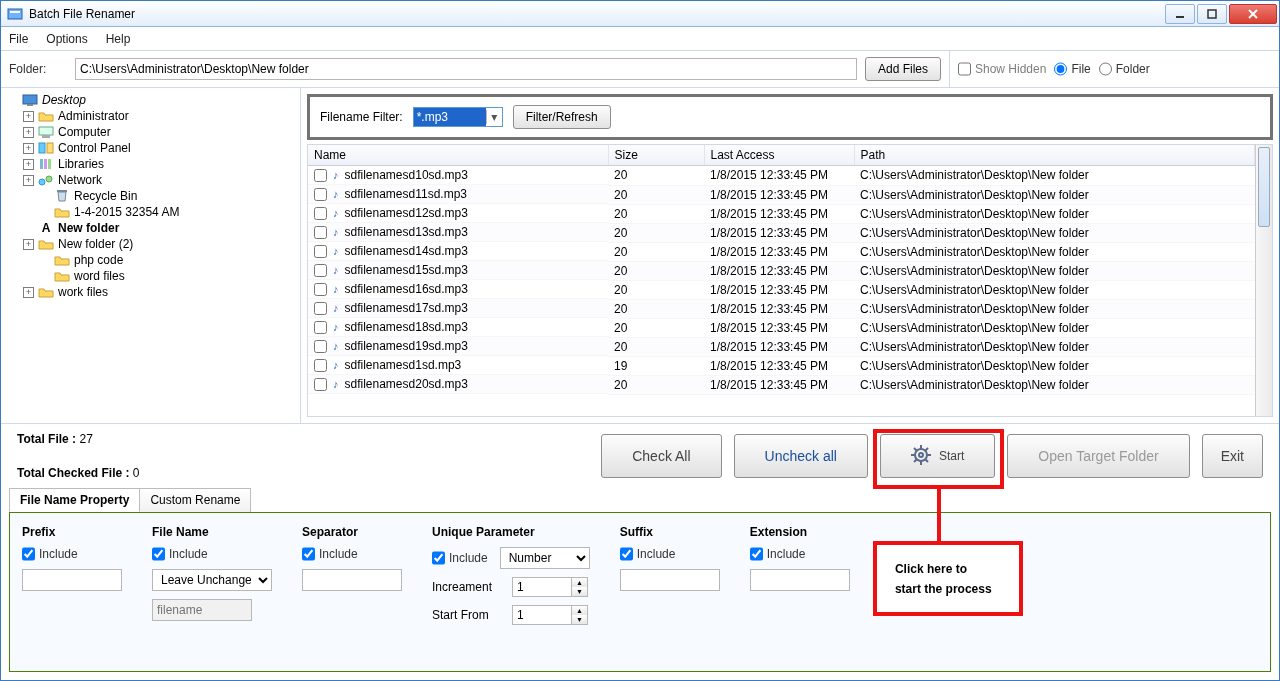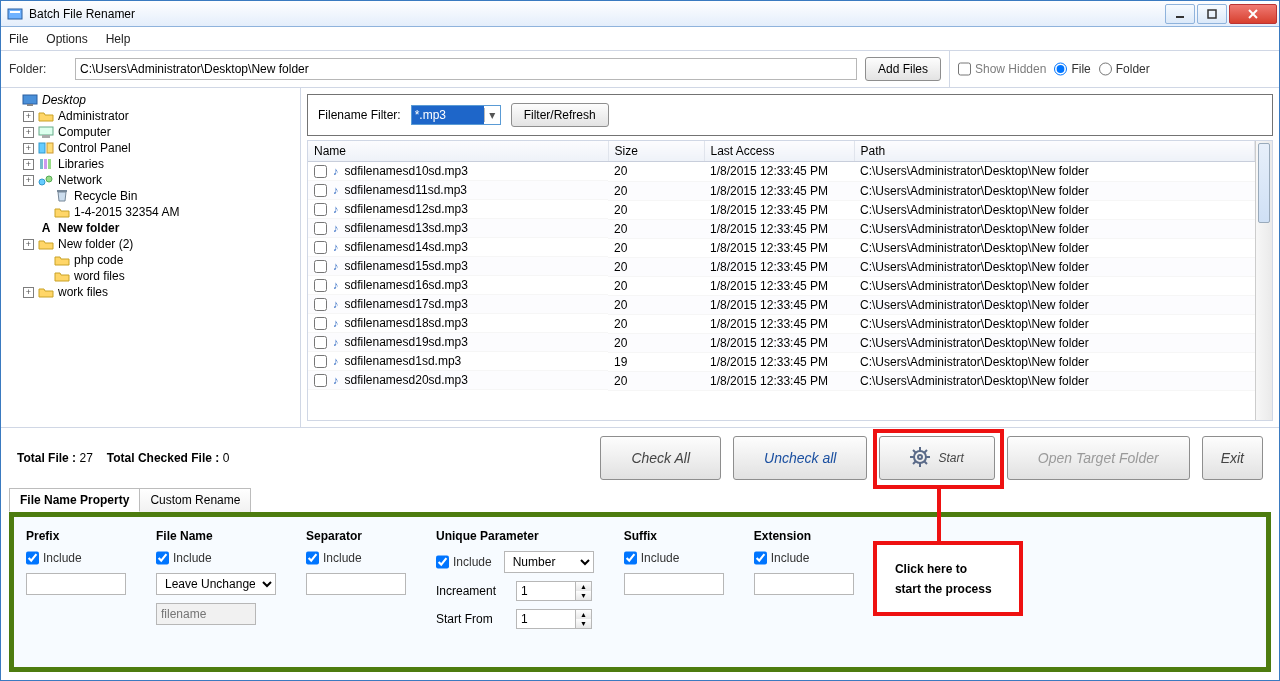--- a/index.html
+++ b/index.html
@@ -28,51 +28,51 @@
   .mainsplit { display:flex; flex:1; min-height:0; border-bottom:1px solid #d0d7e5; }
   .tree { width:300px; border-right:1px solid #d0d7e5; padding:4px 6px; overflow:auto; background:#fff;}
   .tree-item { display:flex; align-items:center; gap:4px; height:16px; padding:1px 0;}
   .tree-toggle { width:11px; height:11px; border:1px solid #7d7d7d; font-size:9px; line-height:9px; text-align:center; color:#555; background:#fff;}
   .tree-spacer { width:11px; height:11px;}
   .ticon { width:16px; height:14px; display:inline-flex; align-items:center; justify-content:center;}
   .ticon.bold { font-weight:bold; font-family:"Times New Roman",serif; font-size:13px;}
   .tree-label.sel { font-weight:bold;}
   
   .rightpane { flex:1; display:flex; flex-direction:column; padding:6px; gap:4px; min-width:0;}
-  .filterrow { display:flex; align-items:center; gap:10px; border:1px solid #737373; padding:8px 10px;}
+  .filterrow { display:flex; align-items:center; gap:10px; border:3px solid #737373; padding:8px 10px;}
   .combo { height:20px; border:1px solid #5a9bd5; display:inline-flex; align-items:center; width:90px; position:relative;}
   .combo .sel { background:#1e66c9; color:#fff; flex:1; padding:0 3px; line-height:18px;}
   .combo .arrow { width:16px; text-align:center; color:#555; border-left:1px solid #bbb;}
   .table-wrap { flex:1; border:1px solid #d0d7e5; display:flex; min-height:0;}
   .table-scroll { flex:1; overflow:auto;}
   table { border-collapse:collapse; width:100%; }
   thead th { position:sticky; top:0; background:linear-gradient(#fcfcfe,#eef2f8); text-align:left; font-weight:normal; padding:3px 6px; border-right:1px solid #e0e4ec; border-bottom:1px solid #c8cedb;}
   tbody td { padding:2px 6px; border-bottom:1px solid #f6f6f6; white-space:nowrap;}
   tbody tr:nth-child(even){background:#fcfcfe;}
   td.namecell { display:flex; align-items:center; gap:6px;}
   .fchk{width:13px;height:13px;}
   .ficon{color:#3a70c4;font-size:11px;}
   .vscroll{width:17px;background:linear-gradient(90deg,#f7f7f7,#eaeaea);border-left:1px solid #ccc;position:relative;}
   .vscroll .thumb{position:absolute;top:2px;left:2px;right:2px;height:80px;background:linear-gradient(#e7effa,#cfe0f5);border:1px solid #9ab;border-radius:2px;}
   
   .countsrow { display:flex; align-items:center; padding:8px 16px; gap:20px;}
-  .countsrow .counts{ flex:0 0 300px; display:flex; flex-direction:row; gap:14px;}
+  .countsrow .counts{ flex:0 0 300px; display:flex; flex-direction:column; gap:20px;}
   .countsrow .counts b{font-weight:bold;}
   .bigbtns { flex:1; display:flex; justify-content:flex-end; gap:12px; align-items:center;}
-  .bigbtn { height:44px; padding:0 30px; border:1px solid #8e8e8e; background:linear-gradient(#fdfdfd,#e1e1e1); border-radius:3px; font-size:14px; display:flex; align-items:center; gap:8px; color:#444;font-style:italic;}
+  .bigbtn { height:44px; padding:0 30px; border:1px solid #8e8e8e; background:linear-gradient(#fdfdfd,#e1e1e1); border-radius:3px; font-size:14px; display:flex; align-items:center; gap:8px; color:#444;}
   .bigbtn.blue{color:#1a4fa0;}
   .bigbtn.dim{color:#9a9a9a;}
   .bigbtn .gear svg circle{fill:none;stroke:#5a6a88;stroke-width:2;}
   
   .redbox { position:absolute; border:4px solid #e11; pointer-events:none;}
   
   .tabs { display:flex; padding:0 8px; }
   .tab { padding:4px 10px; border:1px solid #bcbcbc; border-bottom:none; background:linear-gradient(#fff,#f1f1f1); margin-right:-1px; font-size:12px;}
   .tab.active{background:#fff; position:relative; z-index:2; border-bottom:1px solid #fff; font-weight:bold;}
-  .propsarea { margin:0 8px 8px 8px; border:5px solid #4d7c0f; background:#f7fbff; padding:12px; display:flex; gap:30px; min-height:160px;}
+  .propsarea { margin:0 8px 8px 8px; border:1px solid #4d7c0f; background:#f7fbff; padding:12px; display:flex; gap:30px; min-height:160px;}
   .pgroup { display:flex; flex-direction:column; gap:8px;}
   .pgroup h4{margin:0; font-size:12px; font-weight:bold;}
   .pinput{width:100px;height:22px;border:1px solid #b7b7b7;background:#fff;padding:0 4px;}
   .pinput.dim{background:#f1f1f1;color:#888;}
   select.pinput{width:120px;}
   .spin{display:inline-flex;align-items:stretch;}
   .spin input{width:60px;height:20px;border:1px solid #b7b7b7;padding:0 4px;}
   .spin .arrs{display:flex;flex-direction:column;width:16px;border:1px solid #b7b7b7;border-left:none;}
   .spin .arrs span{flex:1;font-size:7px;text-align:center;line-height:9px;background:linear-gradient(#fefefe,#e7e7e7);}
   .col-right-sep{border-left:1px solid #d0d7e5;}

